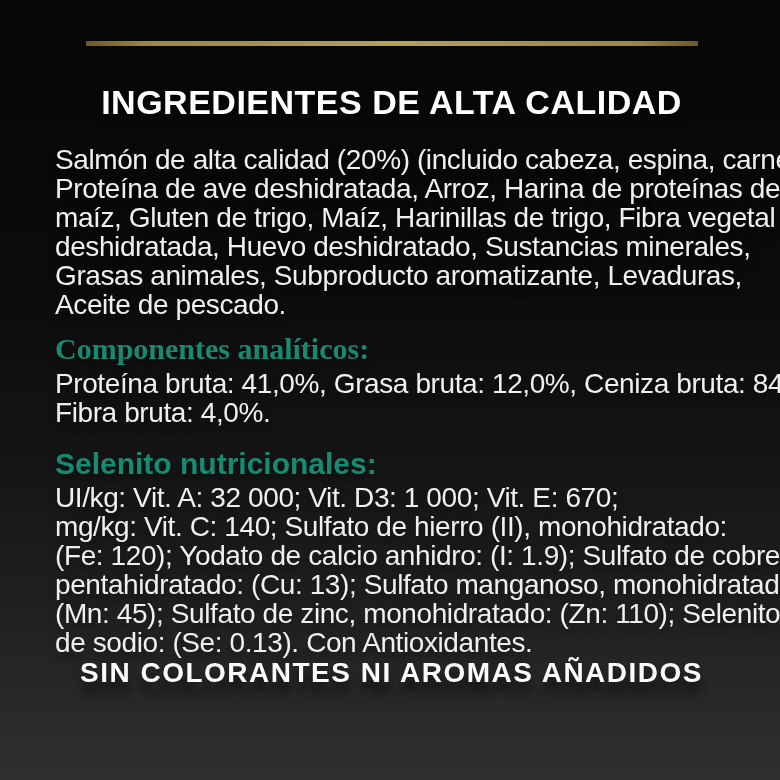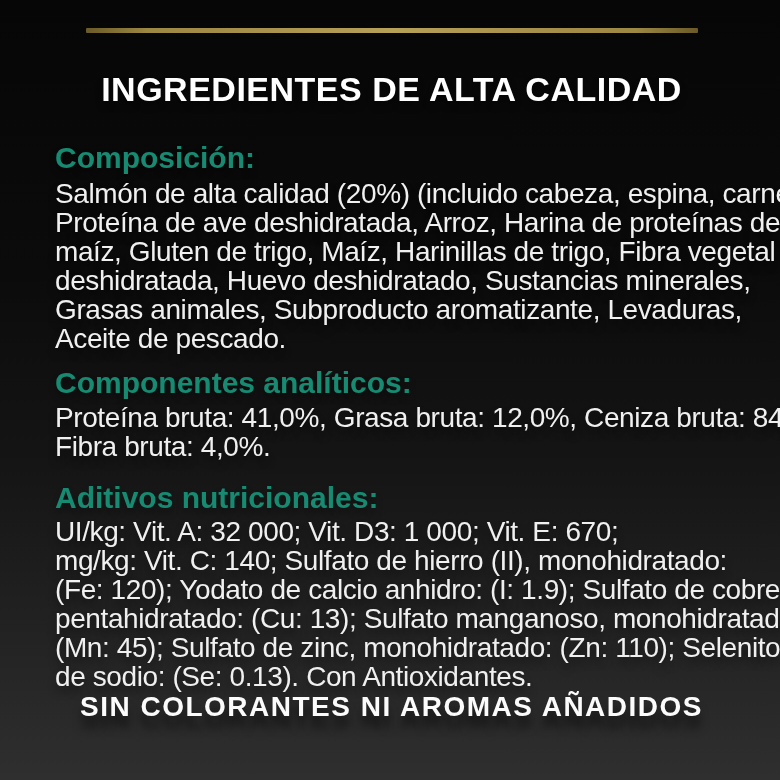--- a/index.html
+++ b/index.html
@@ -10,21 +10,21 @@
     width: 780px;
     height: 780px;
     overflow: hidden;
     font-family: "Liberation Sans", sans-serif;
   }
   .panel {
     position: relative;
     width: 780px;
     height: 780px;
     box-sizing: border-box;
-    padding: 28px 52px 0 55px;
+    padding: 41px 52px 0 55px;
     background: linear-gradient(180deg,
       var(--bg-top) 0%,
       #0b0b0b 35%,
       #151515 60%,
       #232323 82%,
       var(--bg-bottom) 100%);
   }
   .gold-divider {
     width: 612px;
     height: 5px;
@@ -56,21 +56,21 @@
   .section-body {
     margin-top: 4px;
     font-size: 28px;
     line-height: 29px;
     letter-spacing: -0.4px;
     color: var(--body-text);
     white-space: pre;
     text-shadow: 0 6px 8px rgba(0,0,0,0.4);
   }
   .mt-comp   { margin-top: 32px; }
-  .mt-anal   { margin-top: 13px; }
+  .mt-anal   { margin-top: 13px; font-family: Liberation Serif, serif; }
   .mt-anal-b { margin-top: 3px; }
   .mt-adit   { margin-top: 20px; }
   .mt-adit-b { margin-top: 2px; }
   .footer-claim {
     margin-top: 0;
     text-align: center;
     white-space: nowrap;
     font-size: 28px;
     line-height: 32px;
     font-weight: bold;
@@ -81,33 +81,32 @@
 </style>
 </head>
 <body>
 
 <div class="panel">
 
   <div class="gold-divider"></div>
 
   <h1 class="page-title">INGREDIENTES DE ALTA CALIDAD</h1>
 
-  <div class="section-heading mt-comp">Composición:</div>
   <div class="section-body">Salmón de alta calidad (20%) (incluido cabeza, espina, carne),
 Proteína de ave deshidratada, Arroz, Harina de proteínas de
 maíz, Gluten de trigo, Maíz, Harinillas de trigo, Fibra vegetal
 deshidratada, Huevo deshidratado, Sustancias minerales,
 Grasas animales, Subproducto aromatizante, Levaduras,
 Aceite de pescado.</div>
 
   <div class="section-heading mt-anal">Componentes analíticos:</div>
   <div class="section-body mt-anal-b">Proteína bruta: 41,0%, Grasa bruta: 12,0%, Ceniza bruta: 84,0%,
 Fibra bruta: 4,0%.</div>
 
-  <div class="section-heading mt-adit">Aditivos nutricionales:</div>
+  <div class="section-heading mt-adit">Selenito nutricionales:</div>
   <div class="section-body mt-adit-b">UI/kg: Vit. A: 32 000; Vit. D3: 1 000; Vit. E: 670;
 mg/kg: Vit. C: 140; Sulfato de hierro (II), monohidratado:
 (Fe: 120); Yodato de calcio anhidro: (I: 1.9); Sulfato de cobre (II),
 pentahidratado: (Cu: 13); Sulfato manganoso, monohidratado:
 (Mn: 45); Sulfato de zinc, monohidratado: (Zn: 110); Selenito
 de sodio: (Se: 0.13). Con Antioxidantes.</div>
 
   <div class="footer-claim">SIN COLORANTES NI AROMAS AÑADIDOS</div>
 
 </div>

